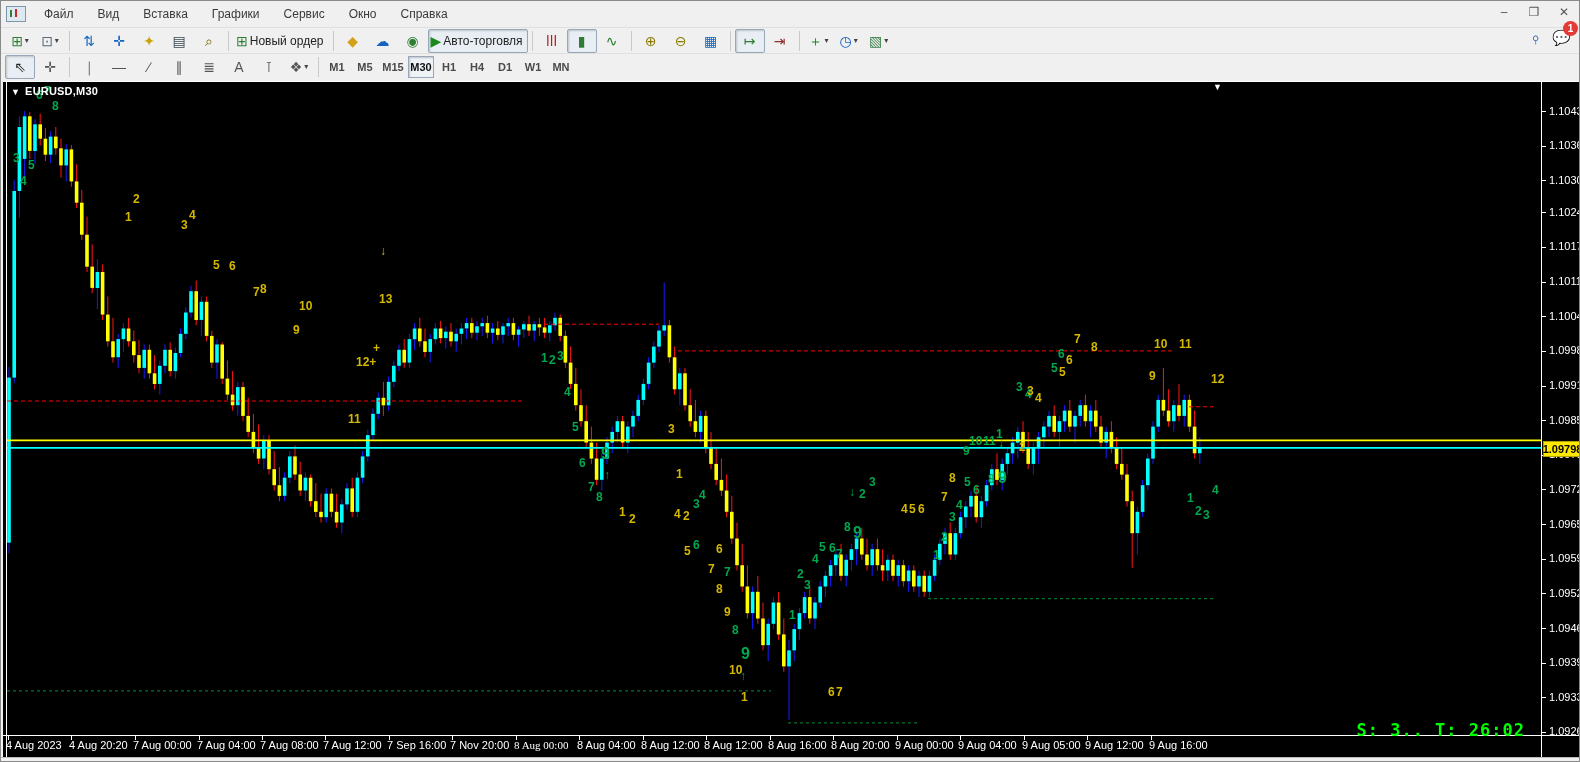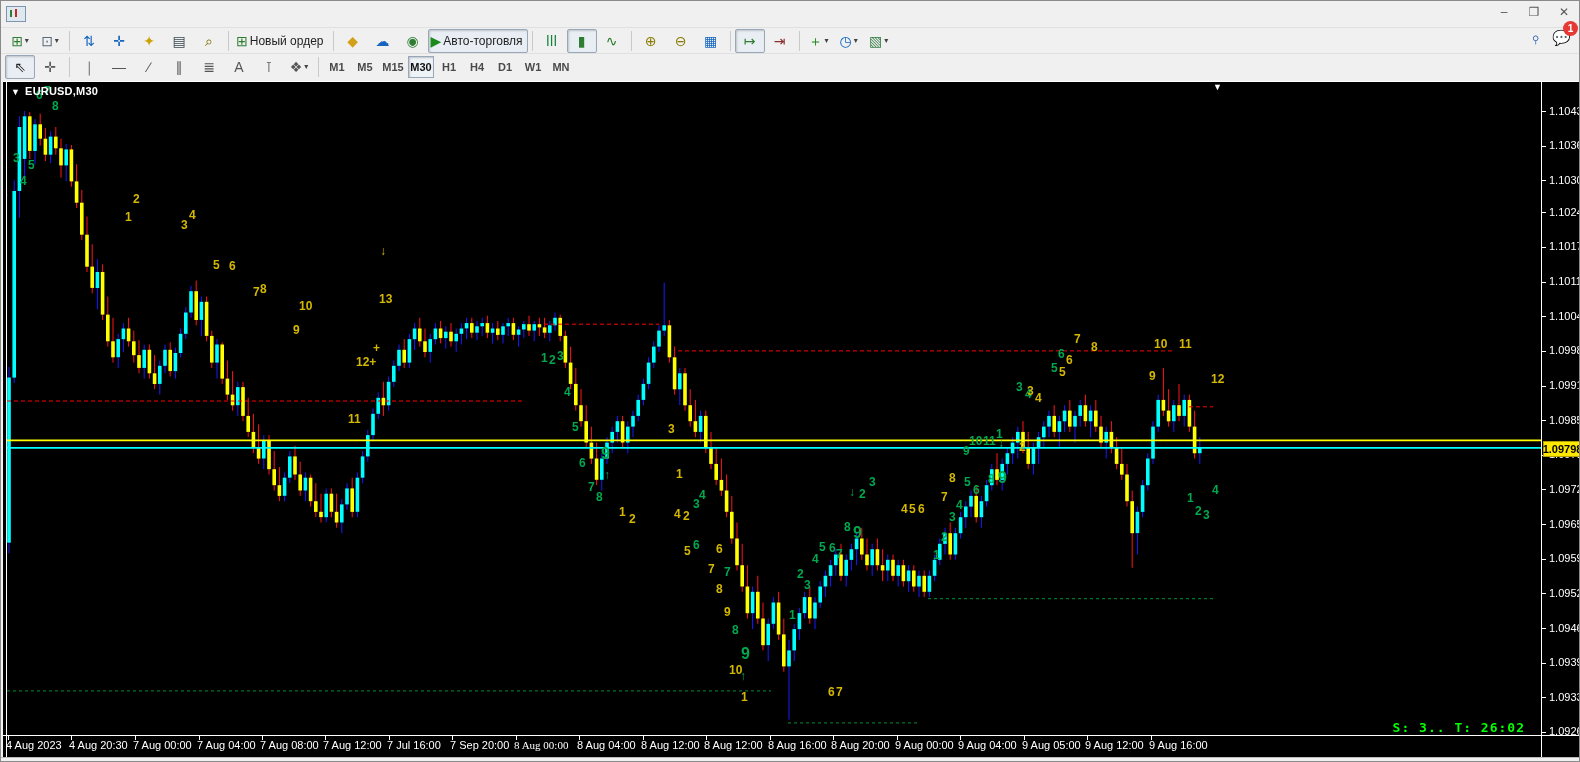--- a/index.html
+++ b/index.html
@@ -29,35 +29,44 @@
   #notif .badge{position:absolute;right:-7px;top:-8px;background:#e53935;color:#fff;border-radius:50%;width:15px;height:15px;font-size:10px;display:flex;align-items:center;justify-content:center;font-weight:bold;}
   
   #chartFrame{position:absolute;left:2px;top:80px;width:1576px;height:676px;background:#000;border-top:1px solid #fff;}
   #vsep-left{position:absolute;left:5px;top:80px;width:1px;height:676px;background:#fff;}
   #vsep-right{position:absolute;left:1540px;top:80px;width:1px;height:676px;background:#fff;}
   #hsep-bottom{position:absolute;left:2px;top:734px;width:1576px;height:1px;background:#fff;}
   #plot{position:absolute;left:6px;top:82px;}
   #symbol-label{position:absolute;left:10px;top:84px;color:#fff;font-size:11px;font-weight:bold;letter-spacing:.2px;}
   #symbol-label .tri{font-size:9px;margin-right:5px;}
   #shift-marker{position:absolute;left:1212px;top:81px;color:#fff;font-size:9px;}
-  #status-text{position:absolute;left:1260px;top:719px;width:264px;text-align:right;color:#00ff00;font-family:"DejaVu Sans Mono",monospace;font-size:13px;font-weight:bold;letter-spacing:1px;}
+  #status-text{position:absolute;left:1260px;top:719px;width:264px;text-align:right;color:#00ff00;font-family:"DejaVu Sans Mono",monospace;font-size:17px;font-weight:bold;letter-spacing:1px;}
   .pl{position:absolute;color:#fff;font-size:11px;font-family:"Liberation Sans",sans-serif;}
   .ptick{position:absolute;width:4px;height:1px;background:#fff;left:1541px;}
   .tl{position:absolute;top:738px;color:#fff;font-size:11px;white-space:nowrap;}
   .ttick{position:absolute;top:735px;width:1px;height:4px;background:#fff;}
   #price-badge{position:absolute;left:1542px;width:37px;height:14px;background:#ffe800;color:#000;font-size:11px;font-weight:bold;display:flex;align-items:center;justify-content:center;border:1px solid #b0a000;}
   #bottom-strip{position:absolute;left:0;top:756px;width:100%;height:6px;background:#f0f0f0;border-top:1px solid #bbb;}
 </style>
 </head>
 <body>
 
 <div id="win">
 
   <div id="menubar">
     <div id="appicon"></div>
+    <div id="menu-items" style="display: flex;">
+        <div class="menu-item">Файл</div>
+        <div class="menu-item">Вид</div>
+        <div class="menu-item">Вставка</div>
+        <div class="menu-item">Графики</div>
+        <div class="menu-item">Сервис</div>
+        <div class="menu-item">Окно</div>
+        <div class="menu-item">Справка</div>
+      </div>
     <div id="caption-buttons">
         <div class="cap-btn">–</div>
         <div class="cap-btn">❐</div>
         <div class="cap-btn">✕</div>
       </div>
   </div>
 
   <div id="toolbar1">
       <div class="tb-btn">
         <span class="glyph" style="color: rgb(46, 125, 50);">⊞</span>
@@ -97,21 +106,21 @@
       </div>
       <div class="tb-btn">
         <span class="glyph" style="color: rgb(46, 125, 50);">◉</span>
       </div>
       <div class="tb-btn pressed">
         <span class="glyph" style="color: rgb(27, 138, 27);">▶</span>
         <span class="lbl">Авто-торговля</span>
       </div>
       <div class="tb-sep"></div>
       <div class="tb-btn">
-        <span class="glyph" style="color: #15803d;">ǀǀǀ</span>
+        <span class="glyph" style="color: #b91c1c;">ǀǀǀ</span>
       </div>
       <div class="tb-btn pressed">
         <span class="glyph" style="color: rgb(46, 125, 50);">▮</span>
       </div>
       <div class="tb-btn">
         <span class="glyph" style="color: rgb(46, 125, 50);">∿</span>
       </div>
       <div class="tb-sep"></div>
       <div class="tb-btn">
         <span class="glyph" style="color: rgb(138, 122, 0);">⊕</span>
@@ -813,33 +822,33 @@
       <div class="pl" style="left: 1548px; top: 655.196px;">1.09395</div>
       <div class="ptick" style="top: 696.344px;"></div>
       <div class="pl" style="left: 1548px; top: 689.844px;">1.09330</div>
       <div class="ptick" style="top: 730.992px;"></div>
       <div class="pl" style="left: 1548px; top: 724.492px;">1.09265</div>
     </div>
   <div id="time-axis">
       <div class="ttick" style="left: 7px;"></div>
       <div class="tl" style="left: 5px;">4 Aug 2023</div>
       <div class="ttick" style="left: 70px;"></div>
-      <div class="tl" style="left: 68px;">4 Aug 20:30</div>
+      <div class="tl" style="left: 68px;">4 Aug 20:20</div>
       <div class="ttick" style="left: 134px;"></div>
       <div class="tl" style="left: 132px;">7 Aug 00:00</div>
       <div class="ttick" style="left: 198px;"></div>
       <div class="tl" style="left: 196px;">7 Aug 04:00</div>
       <div class="ttick" style="left: 261px;"></div>
       <div class="tl" style="left: 259px;">7 Aug 08:00</div>
       <div class="ttick" style="left: 324px;"></div>
       <div class="tl" style="left: 322px;">7 Aug 12:00</div>
       <div class="ttick" style="left: 388px;"></div>
-      <div class="tl" style="left: 386px;">7 Jul 16:00</div>
+      <div class="tl" style="left: 386px;">7 Sep 16:00</div>
       <div class="ttick" style="left: 451px;"></div>
-      <div class="tl" style="left: 449px;">7 Sep 20:00</div>
+      <div class="tl" style="left: 449px;">7 Nov 20:00</div>
       <div class="ttick" style="left: 515px;"></div>
       <div class="tl" style="left: 513px; font-family: Liberation Serif, serif;">8 Aug 00:00</div>
       <div class="ttick" style="left: 578px;"></div>
       <div class="tl" style="left: 576px;">8 Aug 04:00</div>
       <div class="ttick" style="left: 642px;"></div>
       <div class="tl" style="left: 640px;">8 Aug 12:00</div>
       <div class="ttick" style="left: 705px;"></div>
       <div class="tl" style="left: 703px;">8 Aug 12:00</div>
       <div class="ttick" style="left: 769px;"></div>
       <div class="tl" style="left: 767px;">8 Aug 16:00</div>

